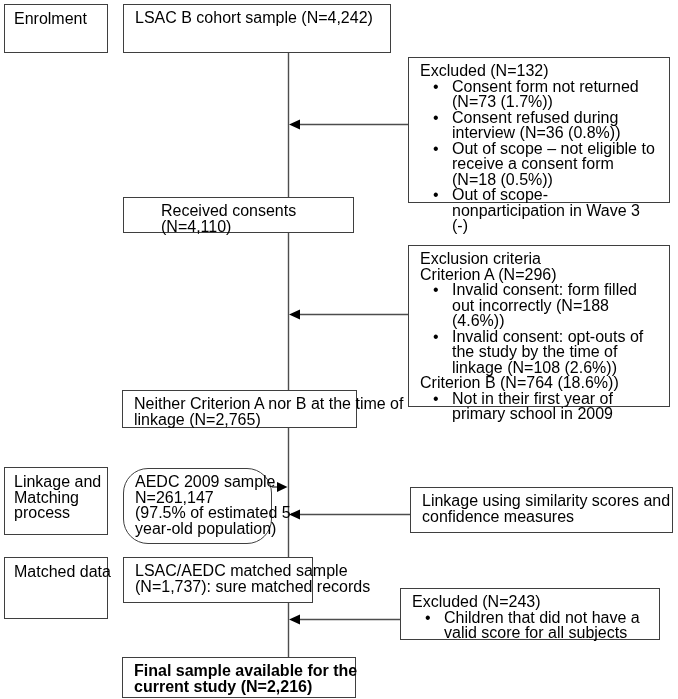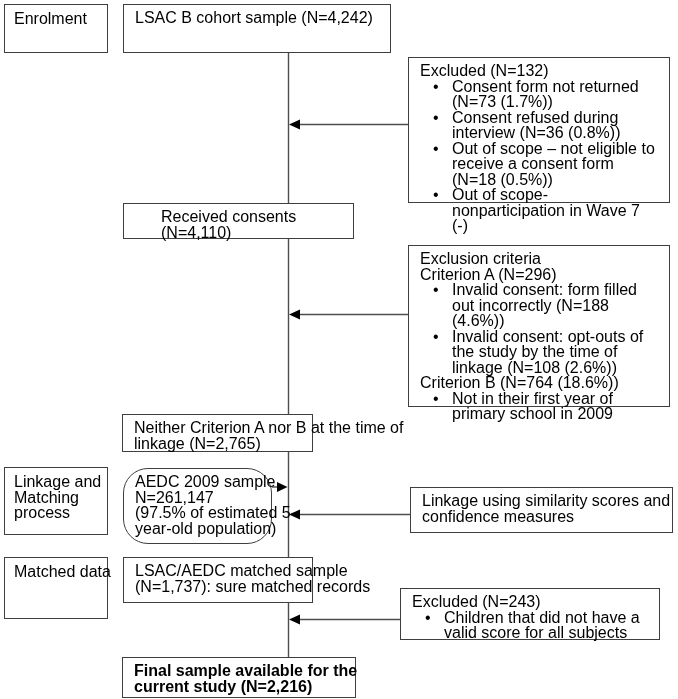--- a/index.html
+++ b/index.html
@@ -36,23 +36,23 @@
     position: absolute;
     left: 13px;
     top: 0;
   }
   .plain-line { white-space: nowrap; }
 
   
   #stage-enrolment   { left: 4px;   top: 4px;   width: 104px; height: 49px; }
   #box-lsac          { left: 123px; top: 4px;   width: 268px; height: 49px; }
   #box-excluded132   { left: 408px; top: 57px;  width: 262px; height: 146px; }
-  #box-received      { left: 123px; top: 203px; width: 231px; height: 36px; padding-left: 37px; }
+  #box-received      { left: 123px; top: 197px; width: 231px; height: 36px; padding-left: 37px; }
   #box-exclusion     { left: 408px; top: 245px; width: 262px; height: 162px; }
-  #box-neither       { left: 122px; top: 414px; width: 191px; height: 38px; }
+  #box-neither       { left: 122px; top: 390px; width: 235px; height: 38px; }
   #stage-linkage     { left: 4px;   top: 467px; width: 104px; height: 68px; }
   #box-aedc          { left: 123px; top: 468px; width: 149px; height: 76px; border-radius: 25px; }
   #box-linkmethod    { left: 410px; top: 487px; width: 263px; height: 46px; }
   #stage-matched     { left: 4px;   top: 557px; width: 104px; height: 62px; }
   #box-matchedsample { left: 123px; top: 557px; width: 190px; height: 46px; }
   #box-excluded243   { left: 400px; top: 588px; width: 260px; height: 52px; }
   #box-final         { left: 122px; top: 657px; width: 234px; height: 41px; font-weight: bold; }
 
   .connector { stroke: #4d4d4d; stroke-width: 1.4; fill: none; }
   .arrowhead { fill: #000000; stroke: none; }
@@ -83,21 +83,21 @@
   <div class="box" id="box-lsac">
     <div>LSAC B cohort sample (N=4,242)</div>
   </div>
 
   <div class="box" id="box-excluded132">
     <div>Excluded (N=132)</div>
     <ul class="bullets">
       <li>Consent form not returned (N=73 (1.7%))</li>
       <li>Consent refused during interview (N=36 (0.8%))</li>
       <li>Out of scope – not eligible to receive a consent form (N=18 (0.5%))</li>
-      <li>Out of scope-nonparticipation in Wave 7 (-)</li>
+      <li>Out of scope-nonparticipation in Wave 3 (-)</li>
     </ul>
   </div>
 
   <div class="box" id="box-received">
     <div>Received consents (N=4,110)</div>
   </div>
 
   <div class="box" id="box-exclusion">
     <div>Exclusion criteria</div>
     <div>Criterion A (N=296)</div>

